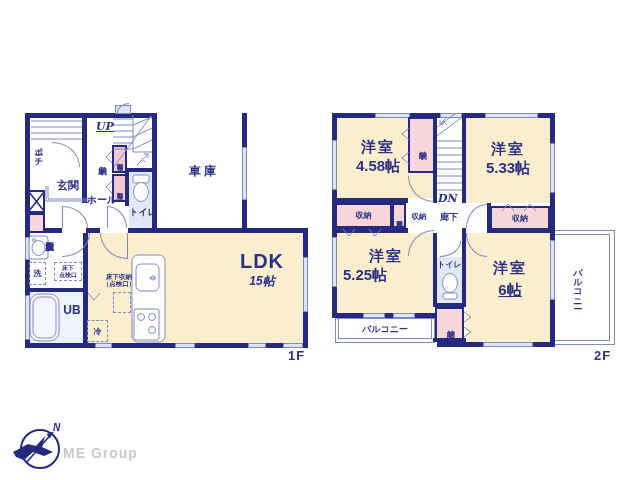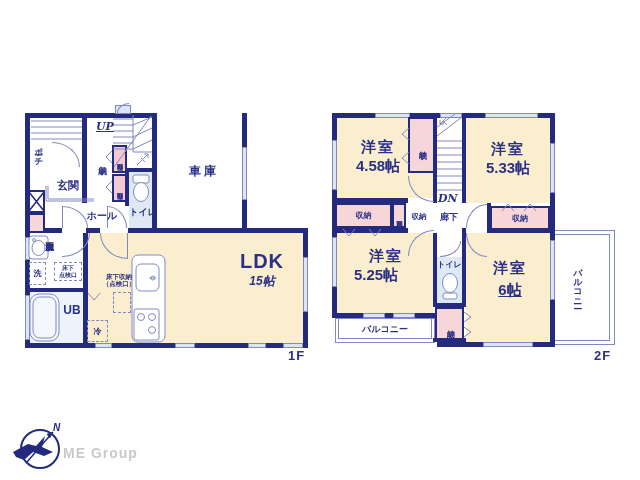--- a/index.html
+++ b/index.html
@@ -227,39 +227,39 @@
   <div class="arc" style="left:408px;top:230px;width:26px;height:26px;border-left-width:1px;border-top-width:1px;border-top-left-radius:100%;"></div>
   <div class="arc" style="left:466px;top:204px;width:21px;height:24px;border-left-width:1px;border-top-width:1px;border-top-left-radius:100%;"></div>
   <div class="arc" style="left:466px;top:233px;width:21px;height:24px;border-left-width:1px;border-bottom-width:1px;border-bottom-left-radius:100%;"></div>
   <div class="arc" style="left:440px;top:241px;width:21px;height:16px;border-right-width:1px;border-bottom-width:1px;border-bottom-right-radius:100%;"></div>
   <div class="arc" style="left:117px;top:103px;width:12px;height:10px;border-left-width:1px;border-top-width:1px;border-top-left-radius:100%;"></div>
 
   <div class="lbl v" style="left:34px;top:141px;font-size:8.5px;">ポーチ</div>
   <div class="lbl ctr" style="left:48px;top:179px;width:40px;font-size:11px;">玄関</div>
   <div class="lbl ital" style="left:96px;top:121px;font-size:11px;text-decoration:underline;">UP</div>
   <div class="lbl v" style="left:98px;top:159px;font-size:8.5px;">収納</div>
-  <div class="lbl ctr" style="left:82px;top:210px;width:40px;font-size:10px;">ホール</div>
+  <div class="lbl ctr" style="left:82px;top:194px;width:40px;font-size:10px;">ホール</div>
   <div class="lbl ctr" style="left:128px;top:208px;width:30px;font-size:9px;">トイレ</div>
   <div class="lbl ctr" style="left:182px;top:165px;width:44px;font-size:12px;letter-spacing:3px;">車庫</div>
   <div class="lbl v" style="left:45px;top:235px;font-size:8.5px;">洗面脱衣室</div>
   <div class="lbl ctr" style="left:58px;top:304px;width:28px;font-size:12px;">UB</div>
   <div class="lbl two" style="left:98px;top:273px;width:42px;font-size:6.5px;">
     <span>床下収納</span>
     <span>（点検口）</span>
   </div>
   <div class="lbl ctr" style="left:236px;top:250px;width:52px;font-size:20px;letter-spacing:1px;">LDK</div>
   <div class="lbl ctr" style="left:238px;top:275px;width:48px;font-size:12px;font-style:italic;">15帖</div>
   <div class="lbl" style="left:288px;top:349px;font-size:13px;letter-spacing:1px;">1F</div>
 
   <div class="lbl ctr" style="left:350px;top:139px;width:56px;font-size:15px;letter-spacing:2px;">洋室</div>
   <div class="lbl ctr" style="left:346px;top:158px;width:64px;font-size:15px;">4.58帖</div>
   <div class="lbl ctr" style="left:480px;top:141px;width:56px;font-size:15px;letter-spacing:2px;">洋室</div>
   <div class="lbl ctr" style="left:476px;top:160px;width:64px;font-size:15px;">5.33帖</div>
   <div class="lbl ctr" style="left:358px;top:248px;width:56px;font-size:15px;letter-spacing:2px;">洋室</div>
-  <div class="lbl ctr" style="left:344px;top:267px;width:64px;font-size:15px;">5.25帖</div>
+  <div class="lbl ctr" style="left:333px;top:267px;width:64px;font-size:15px;">5.25帖</div>
   <div class="lbl ctr" style="left:482px;top:260px;width:56px;font-size:15px;letter-spacing:2px;">洋室</div>
   <div class="lbl ctr" style="left:490px;top:282px;width:40px;font-size:15px;text-decoration:underline;">6帖</div>
   <div class="lbl ital" style="left:438px;top:193px;font-size:11px;">DN</div>
   <div class="lbl ctr" style="left:436px;top:213px;width:26px;font-size:9px;">廊下</div>
   <div class="lbl ctr" style="left:436px;top:261px;width:27px;font-size:8px;">トイレ</div>
   <div class="lbl ctr" style="left:404px;top:213px;width:30px;font-size:7.5px;">収納</div>
   <div class="lbl ctr" style="left:360px;top:325px;width:50px;font-size:9px;">バルコニー</div>
   <div class="lbl v" style="left:572px;top:262px;font-size:9px;">バルコニー</div>
   <div class="lbl" style="left:594px;top:349px;font-size:13px;letter-spacing:1px;">2F</div>
 

